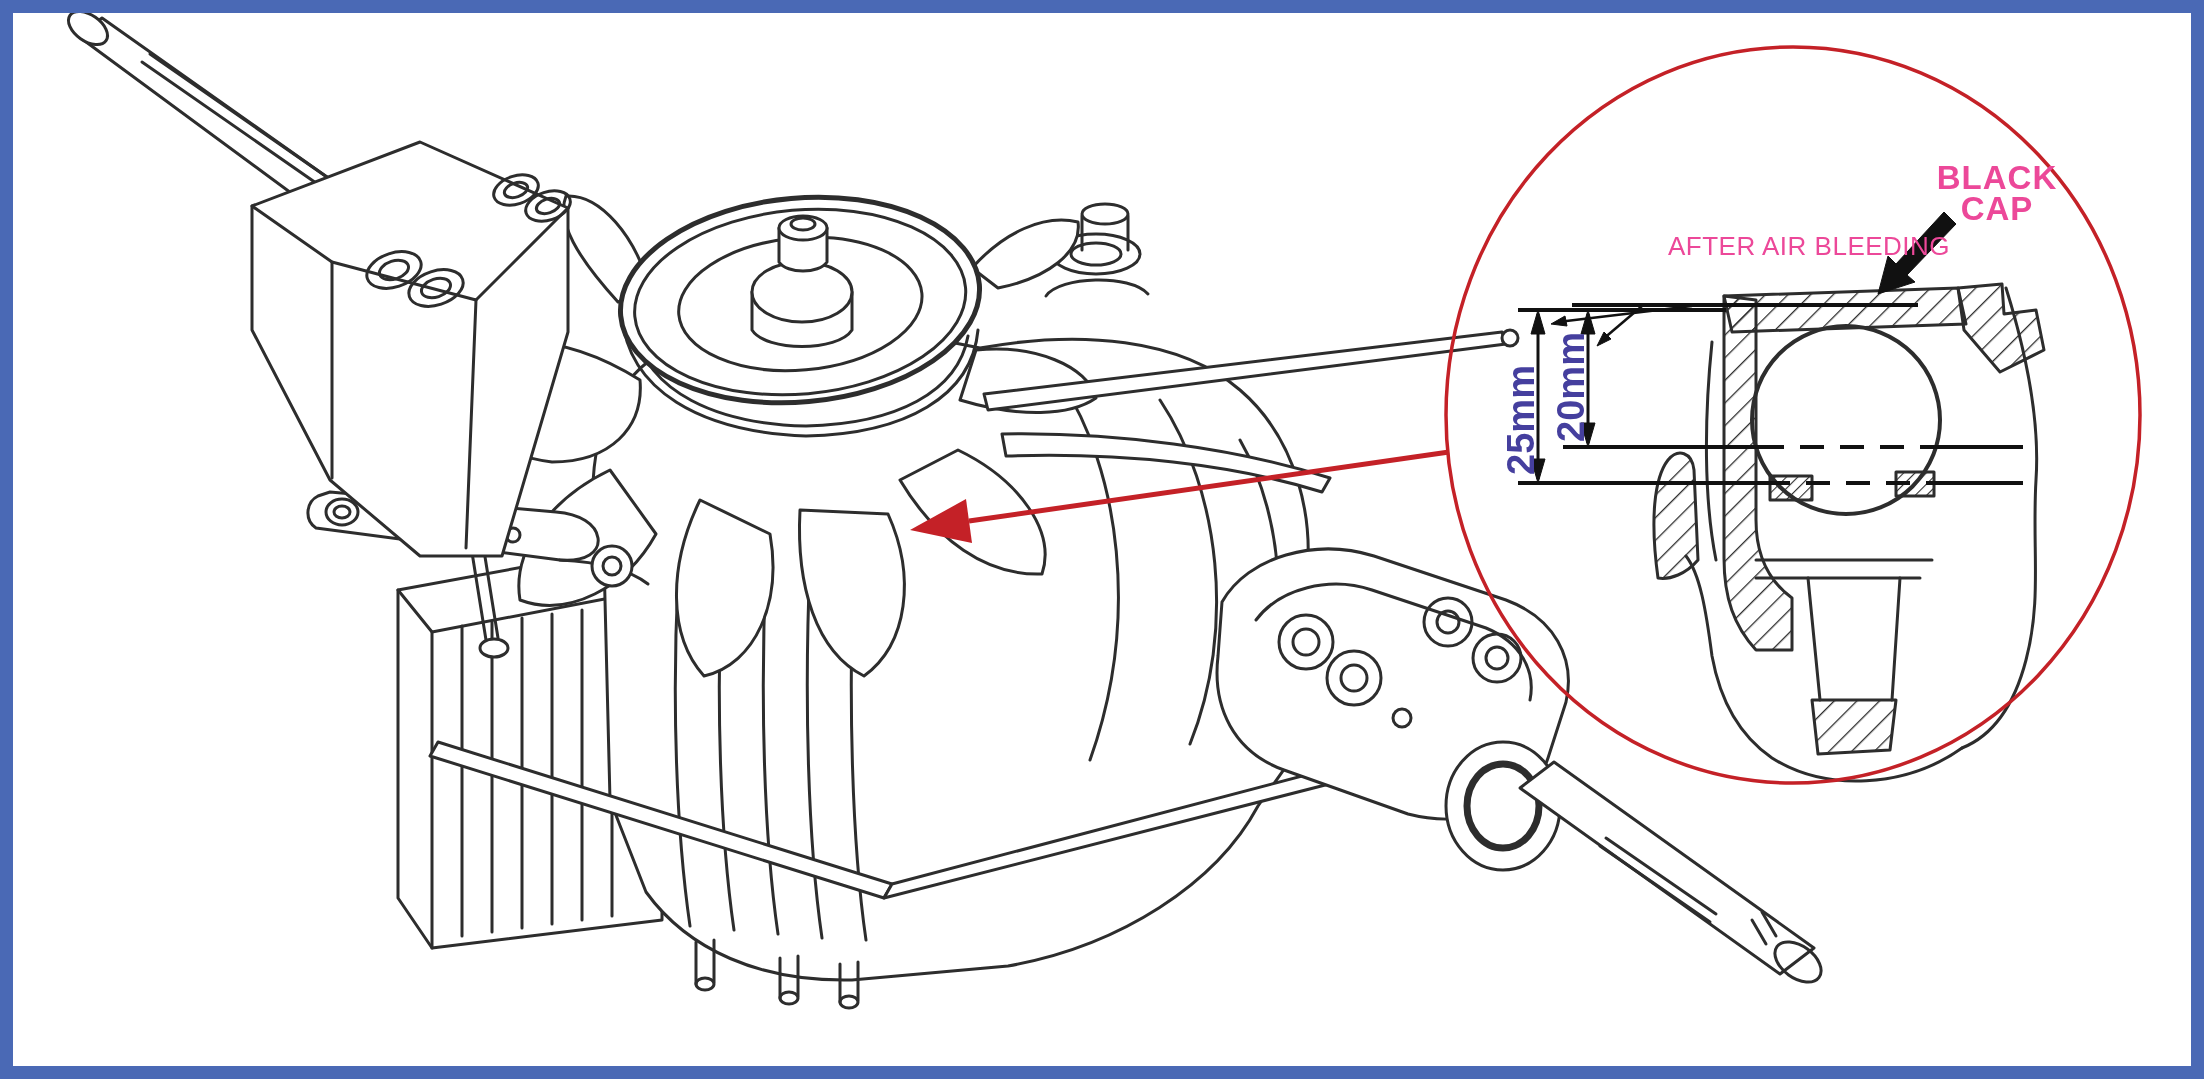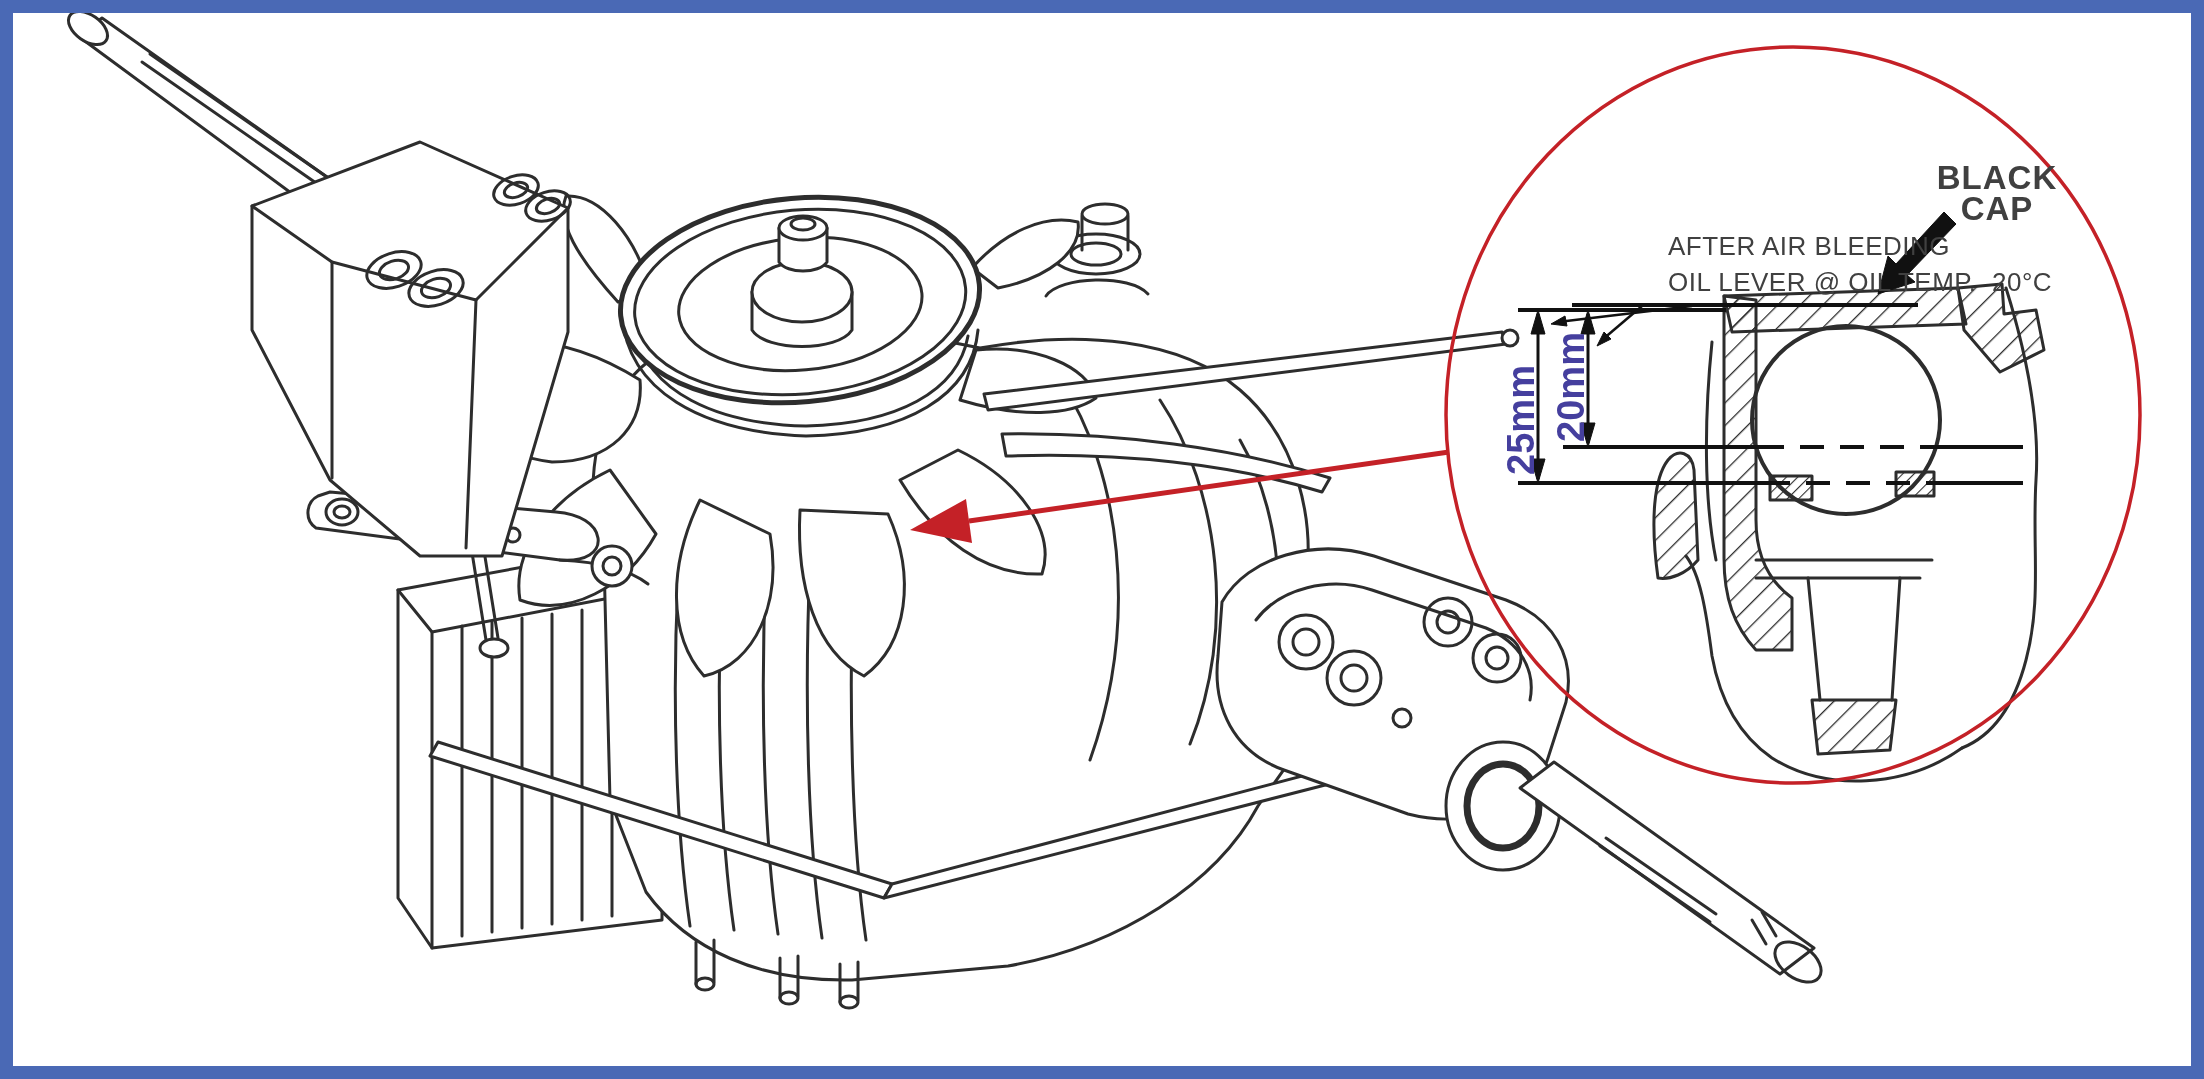--- a/index.html
+++ b/index.html
@@ -1,20 +1,20 @@
 <!DOCTYPE html>
 <html><head>
 <meta charset="utf-8">
 <style>
   html,body{margin:0;padding:0;background:#e8e8e8;}
   .page{position:relative;width:2204px;height:1079px;background:#ffffff;overflow:hidden;
         font-family:"Liberation Sans",sans-serif;}
   .frame{position:absolute;inset:0;border:13px solid #4a69b5;z-index:40;pointer-events:none;}
   svg.art{position:absolute;left:0;top:0;z-index:10;}
-  .label{position:absolute;z-index:30;color:#404040;white-space:nowrap;}
+  .label{position:absolute;z-index:30;color:#ec4899;white-space:nowrap;}
   .note-line{left:1668px;font-size:26px;letter-spacing:.5px;font-weight:normal;}
   .note1{top:231px;}
   .note2{top:267px;}
   .capLabel{left:1936px;top:162px;width:122px;text-align:center;font-weight:bold;
             font-size:33px;line-height:.95;letter-spacing:1px;white-space:pre-line;}
   .dim{width:150px;height:44px;text-align:center;font-size:38px;font-weight:bold;
        color:#453f9e;transform:rotate(-90deg);line-height:44px;}
   .dim25{left:1446px;top:398px;}
   .dim20{left:1496px;top:365px;}
 </style>
@@ -247,20 +247,19 @@
     </g>
 
     <g>
       <ellipse cx="1793" cy="415" rx="347" ry="368" stroke="#c42127" stroke-width="3.5" fill="none"></ellipse>
       <line x1="1449" y1="452" x2="969" y2="521" stroke="#c42127" stroke-width="5"></line>
       <polygon points="910,530 966,499 972,543" fill="#c42127"></polygon>
     </g>
   </svg>
 
   <div class="label note-line note1">AFTER AIR BLEEDING</div>
-  <div class="label note-line note2">OIL LEVER @ OIL TEMP.&nbsp; 20°C</div>
   <div class="label capLabel">BLACK
 CAP</div>
   <div class="label dim dim25">25mm</div>
   <div class="label dim dim20">20mm</div>
 
   <div class="frame"></div>
 </div>
 
 </body></html>

